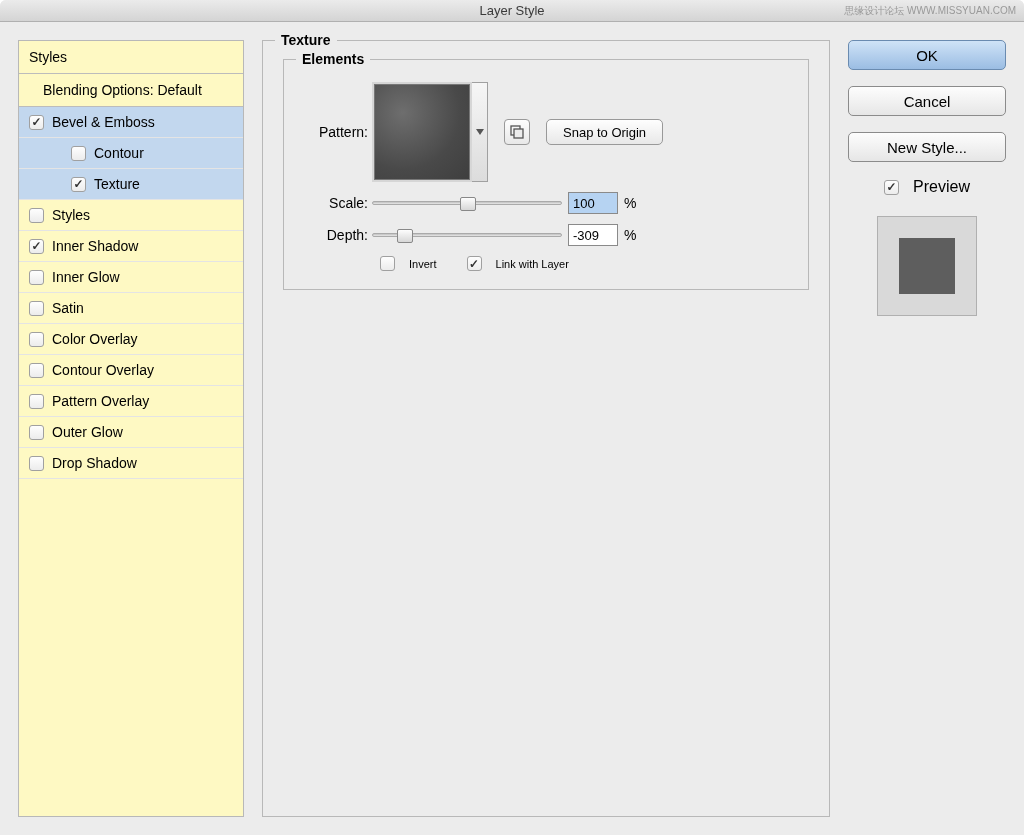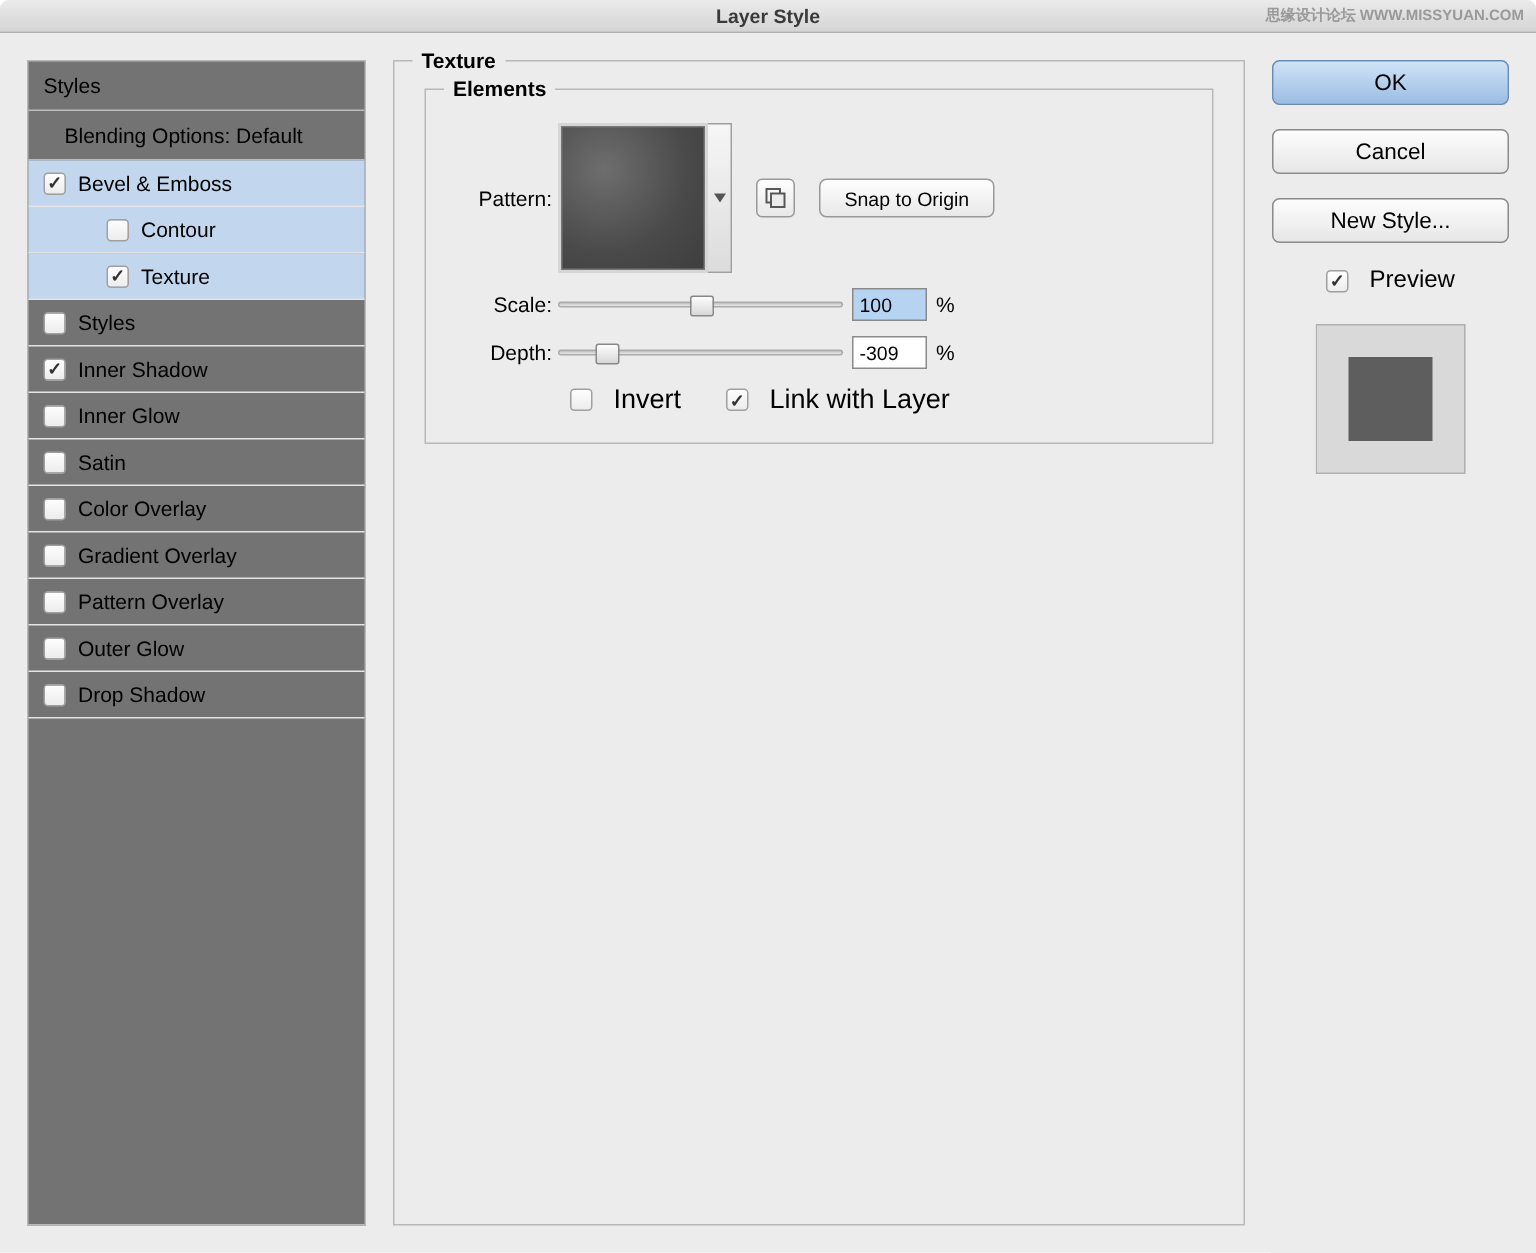--- a/index.html
+++ b/index.html
@@ -19,41 +19,41 @@
   overflow: hidden;
 }
 .titlebar {
   height: 22px;
   background: linear-gradient(to bottom, #ebebeb, #d4d4d4);
   border-bottom: 1px solid #b0b0b0;
   text-align: center;
   font-size: 13px;
   line-height: 22px;
   color: #3a3a3a;
-  font-weight: 700;
+  font-weight: 400;
 }
 .watermark {
   position: absolute;
   top: 0;
   right: 8px;
   font-size: 10px;
   color: #999;
   line-height: 22px;
 }
 .content {
   padding: 18px;
   display: flex;
   gap: 18px;
   height: calc(100% - 22px);
 }
 
 .styles-panel {
   width: 226px;
   border: 1px solid #b8b8b8;
-  background: #737373;
+  background: #fef9c3;
   display: flex;
   flex-direction: column;
 }
 .styles-header {
   padding: 8px 10px;
   border-bottom: 1px solid #bcbcbc;
   font-size: 14px;
 }
 .styles-subheader {
   padding: 8px 24px;
@@ -218,21 +218,21 @@
   font-family: inherit;
 }
 .numfield.sel { background: #b6d3f2; }
 .unit { margin-left: 6px; font-size:14px; }
 .checkbox-row {
   display:flex;
   align-items:center;
   margin-left: 78px;
   gap: 30px;
 }
-.cb-item { display:flex; align-items:center; gap:6px; font-size:18px; }
+.cb-item { display:flex; align-items:center; gap:6px; font-size:11px; }
 
 .right-col {
   width: 158px;
   display:flex;
   flex-direction:column;
   gap: 16px;
 }
 .bigbtn {
   height: 30px;
   border: 1px solid #8b8b8b;
@@ -302,21 +302,21 @@
           <li>
             <span class="chk"></span>
             <span>Satin</span>
           </li>
           <li>
             <span class="chk"></span>
             <span>Color Overlay</span>
           </li>
           <li>
             <span class="chk"></span>
-            <span>Gradient Overlay</span>
+            <span>Contour Overlay</span>
           </li>
           <li>
             <span class="chk"></span>
             <span>Pattern Overlay</span>
           </li>
           <li>
             <span class="chk"></span>
             <span>Outer Glow</span>
           </li>
           <li>

